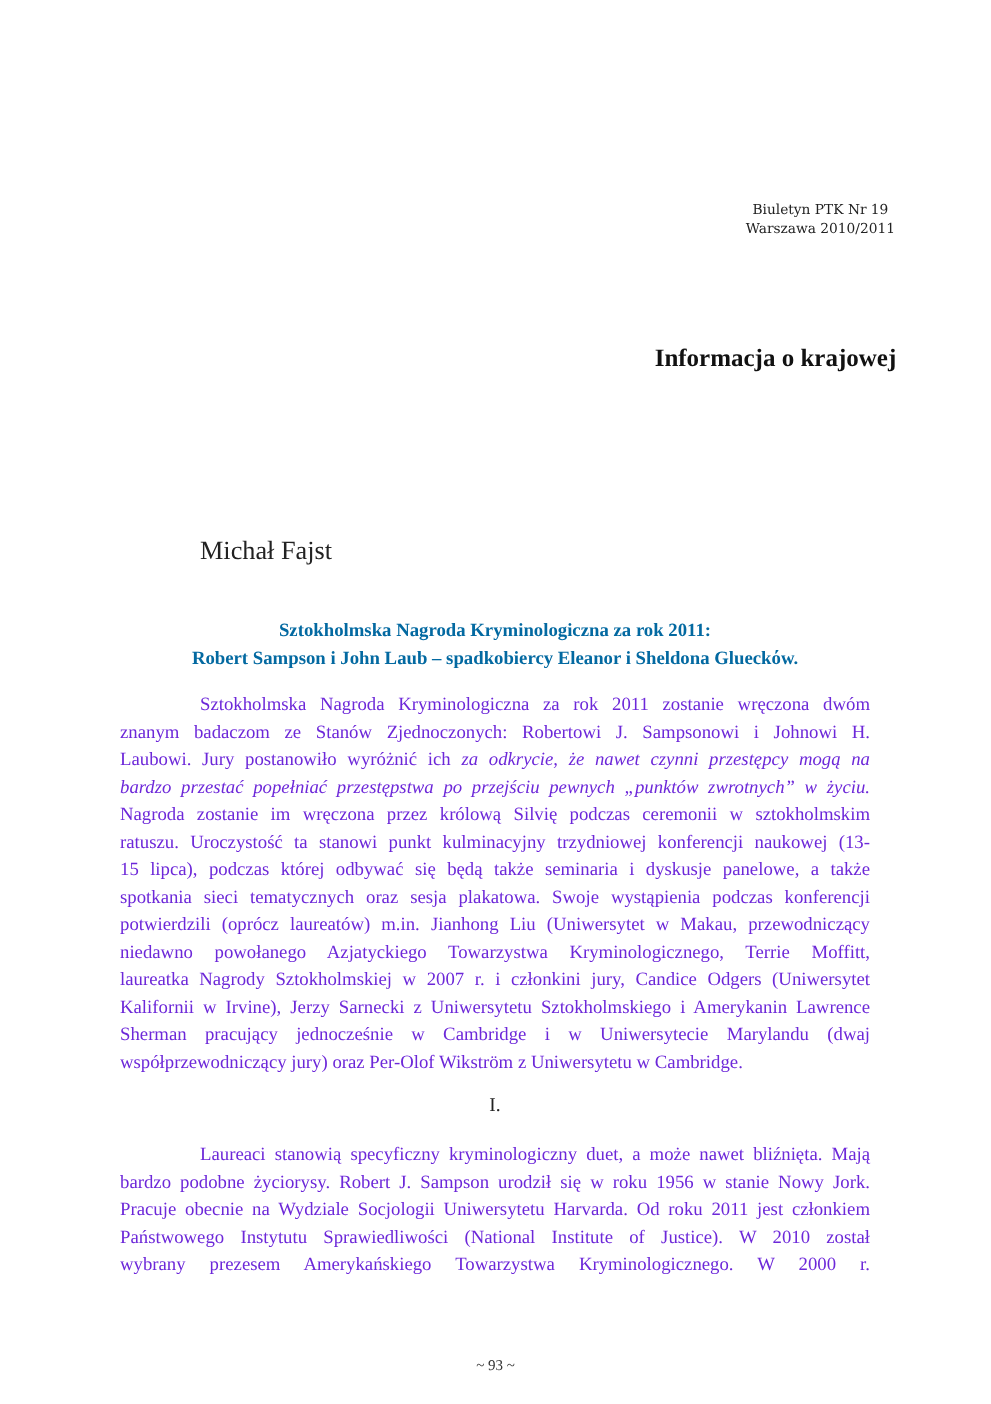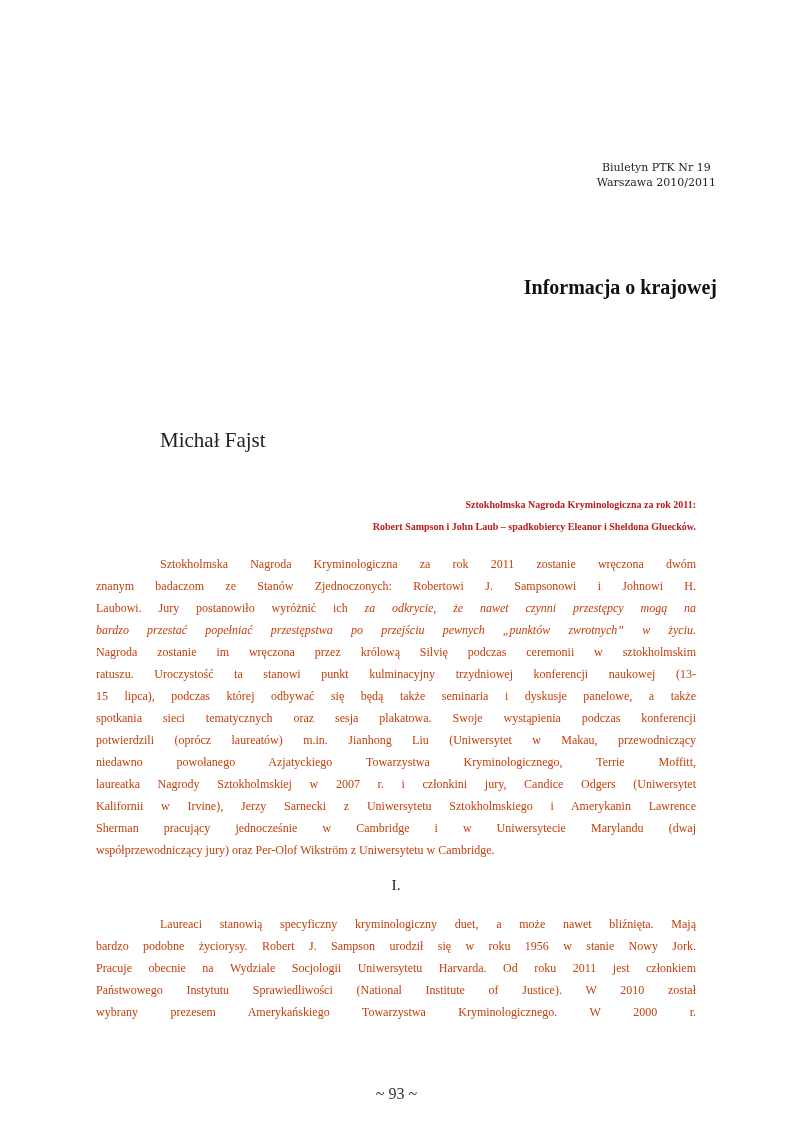--- a/index.html
+++ b/index.html
@@ -3,31 +3,31 @@
   <meta charset="utf-8">
   <style>
     html, body { margin: 0; padding: 0; background: #ffffff; }
     body { width: 793px; height: 1123px; position: relative; overflow: hidden; color: #111; }
     .hdr { position: absolute; right: 77px; top: 160px; text-align: center;
       font-family: "DejaVu Serif", serif; font-size: 11px; line-height: 15px; color: #222; }
     .title { position: absolute; right: 76px; top: 272px; text-align: right;
       font-family: "Liberation Serif", serif; font-weight: bold; font-size: 20px; line-height: 31px; color: #111; }
     .author { position: absolute; left: 160px; top: 428px; font-family: "Liberation Serif", serif;
       font-size: 21px; color: #222; }
-    .sub { position: absolute; left: 96px; width: 600px; text-align: right;
-      font-family: "Liberation Serif", serif; font-weight: bold; font-size: 10px; line-height: 22px; color: #b91c1c; }
+    .sub { position: absolute; left: 96px; width: 600px; text-align: center;
+      font-family: "Liberation Serif", serif; font-weight: bold; font-size: 15px; line-height: 22px; color: #0369a1; }
     .line { position: absolute; left: 96px; width: 600px; font-family: "Liberation Serif", serif;
-      font-size: 12px; line-height: 22px; color: #c2410c; white-space: nowrap; }
+      font-size: 15px; line-height: 22px; color: #6d28d9; white-space: nowrap; }
     .j { text-align: justify; text-align-last: justify; }
     .ind { padding-left: 64px; box-sizing: border-box; }
     .it { font-style: italic; }
     .sec { position: absolute; left: 96px; width: 600px; text-align: center; top: 876px;
       font-family: "Liberation Serif", serif; font-size: 15.5px; color: #222; }
     .pgnum { position: absolute; left: 0; width: 793px; text-align: center; top: 1085px;
-      font-family: "Liberation Serif", serif; font-size: 16px; color: #333; }
+      font-family: "Liberation Serif", serif; font-size: 12px; color: #333; }
   </style>
 </head>
 <body>
 
 <div class="hdr">
   <div>Biuletyn PTK Nr 19</div>
   <div>Warszawa 2010/2011</div>
 </div>
 
 <div class="title">

